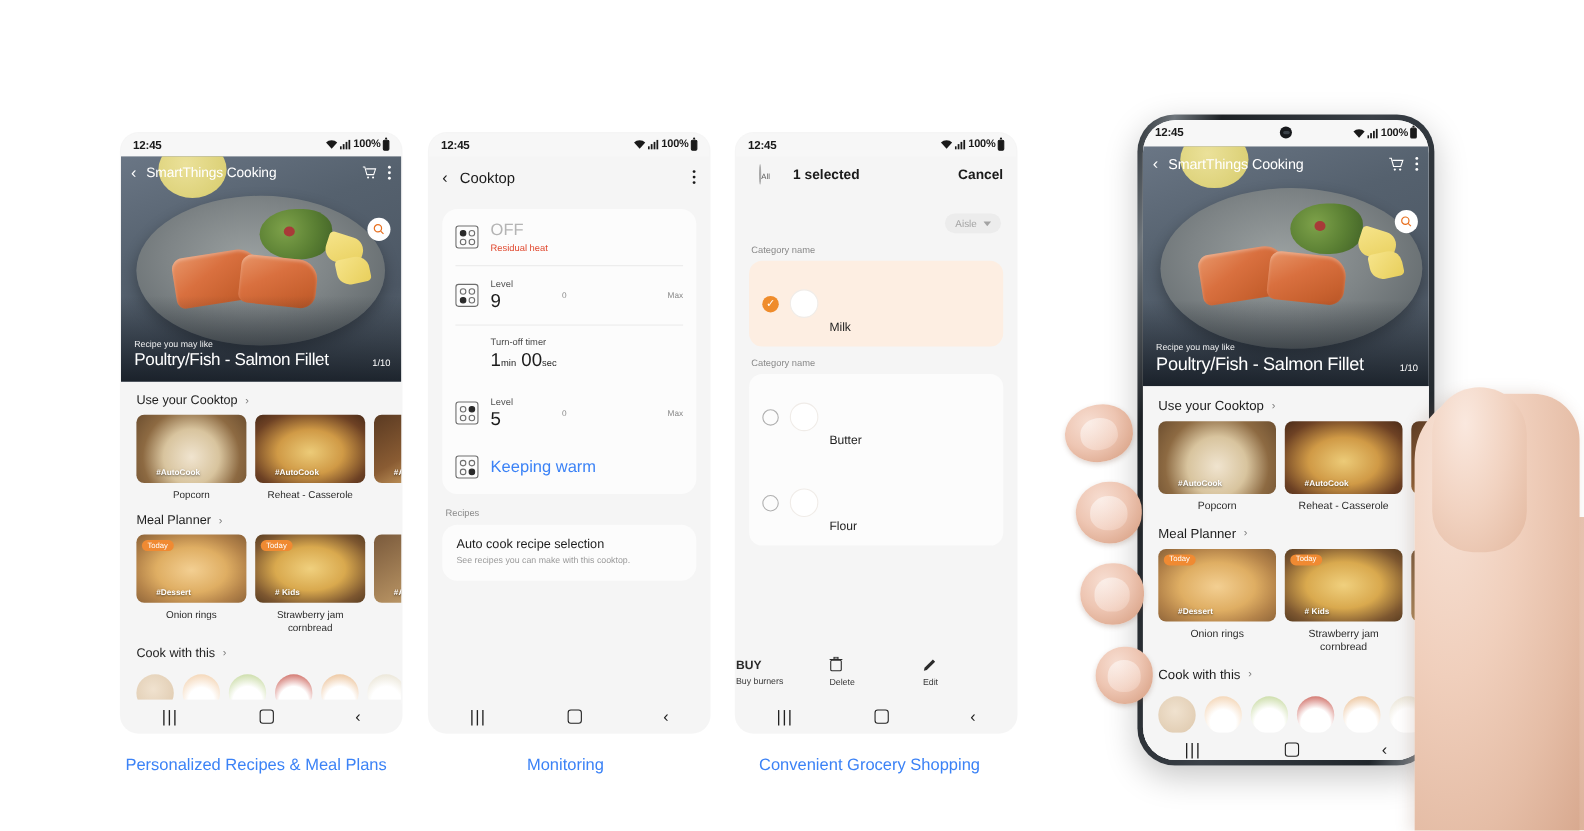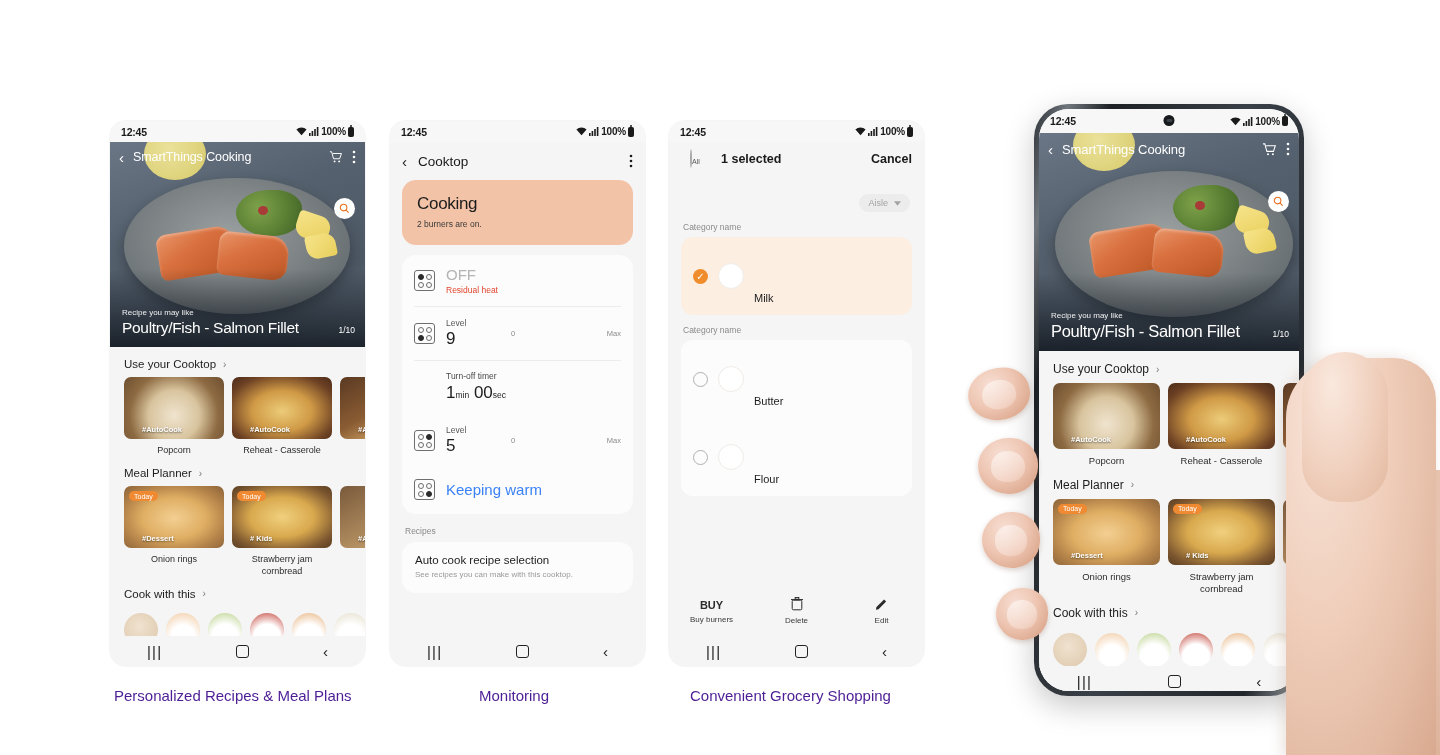--- a/index.html
+++ b/index.html
@@ -221,21 +221,21 @@
   .chk.on {
     background: #ef8c2c; border-color: #ef8c2c; color: #fff; font-size: 10px;
     display: flex; align-items: center; justify-content: center; border-width: 0;
   }
   .g-av { width: 26px; height: 26px; border-radius: 50%; background: #fff; border: 1px solid #f0ece8; flex: 0 0 auto; }
   .g-name { font-size: 11px; color: #1d1d1d; margin-top: 44px; }
   .p3-actions {
     position: absolute; left: 0; right: 0; bottom: 30px; height: 50px;
     display: flex; align-items: center; background: #f5f5f5;
   }
-  .act { flex: 1; text-align: center; }
+  .act { flex: 1; }
   .act .ai { font-size: 11px; color: #2b2b2b; font-weight: 700; line-height: 14px; }
   .act .ai.glyph { font-size: 14px; font-weight: 400; }
   .act .alb { font-size: 8px; color: #3a3a3a; margin-top: 3px; }
 
   
   .phone4 {
     position: absolute; left: 1034px; top: 104px; width: 270px; height: 592px;
     border-radius: 34px;
     background: linear-gradient(105deg,#2c3136 0%,#6f767c 8%,#1d2125 18%,#3a4047 50%,#20262b 86%,#787f85 96%,#2b3036 100%);
     padding: 5px;
@@ -291,21 +291,21 @@
     background: radial-gradient(ellipse at 35% 22%, #fae8de 0%, #f1d2c0 50%, #e3b89f 100%);
   }
   .palmwrap {
     position: absolute; left: 1300px; top: 470px; width: 140px; height: 285px;
     border-radius: 70px 0 0 0; z-index: 13;
     background: radial-gradient(ellipse at 20% 20%, #f8e5d9, #efcfbd 55%, #e0b69e 100%);
   }
 
   
   .caption {
-    position: absolute; font-size: 15px; color: #4c1d95; white-space: nowrap;
+    position: absolute; font-size: 15px; color: #3b82f6; white-space: nowrap;
   }
 </style>
 </head>
 <body>
 
 <div class="stage">
 
   <div class="phone" style="left:110px; top:121px;">
     <div class="statusbar">
       <span>12:45</span>
@@ -459,24 +459,20 @@
         <span class="back">‹</span>
         <span class="ttl">Cooktop</span>
         <svg class="kebab" width="4" height="14" viewBox="0 0 4 14">
             <circle cx="2" cy="2" r="1.3" fill="#1a1a1a"></circle>
             <circle cx="2" cy="7" r="1.3" fill="#1a1a1a"></circle>
             <circle cx="2" cy="12" r="1.3" fill="#1a1a1a"></circle>
           </svg>
       </div>
 
       <div class="p2-body">
-        <div class="cook-banner">
-          <div class="bt">Cooking</div>
-          <div class="bs">2 burners are on.</div>
-        </div>
 
         <div class="panel">
 
           <div class="prow">
             <span class="burner">
               <i class="on"></i>
                 <i></i>
                 <i></i>
                 <i></i>
             </span>

